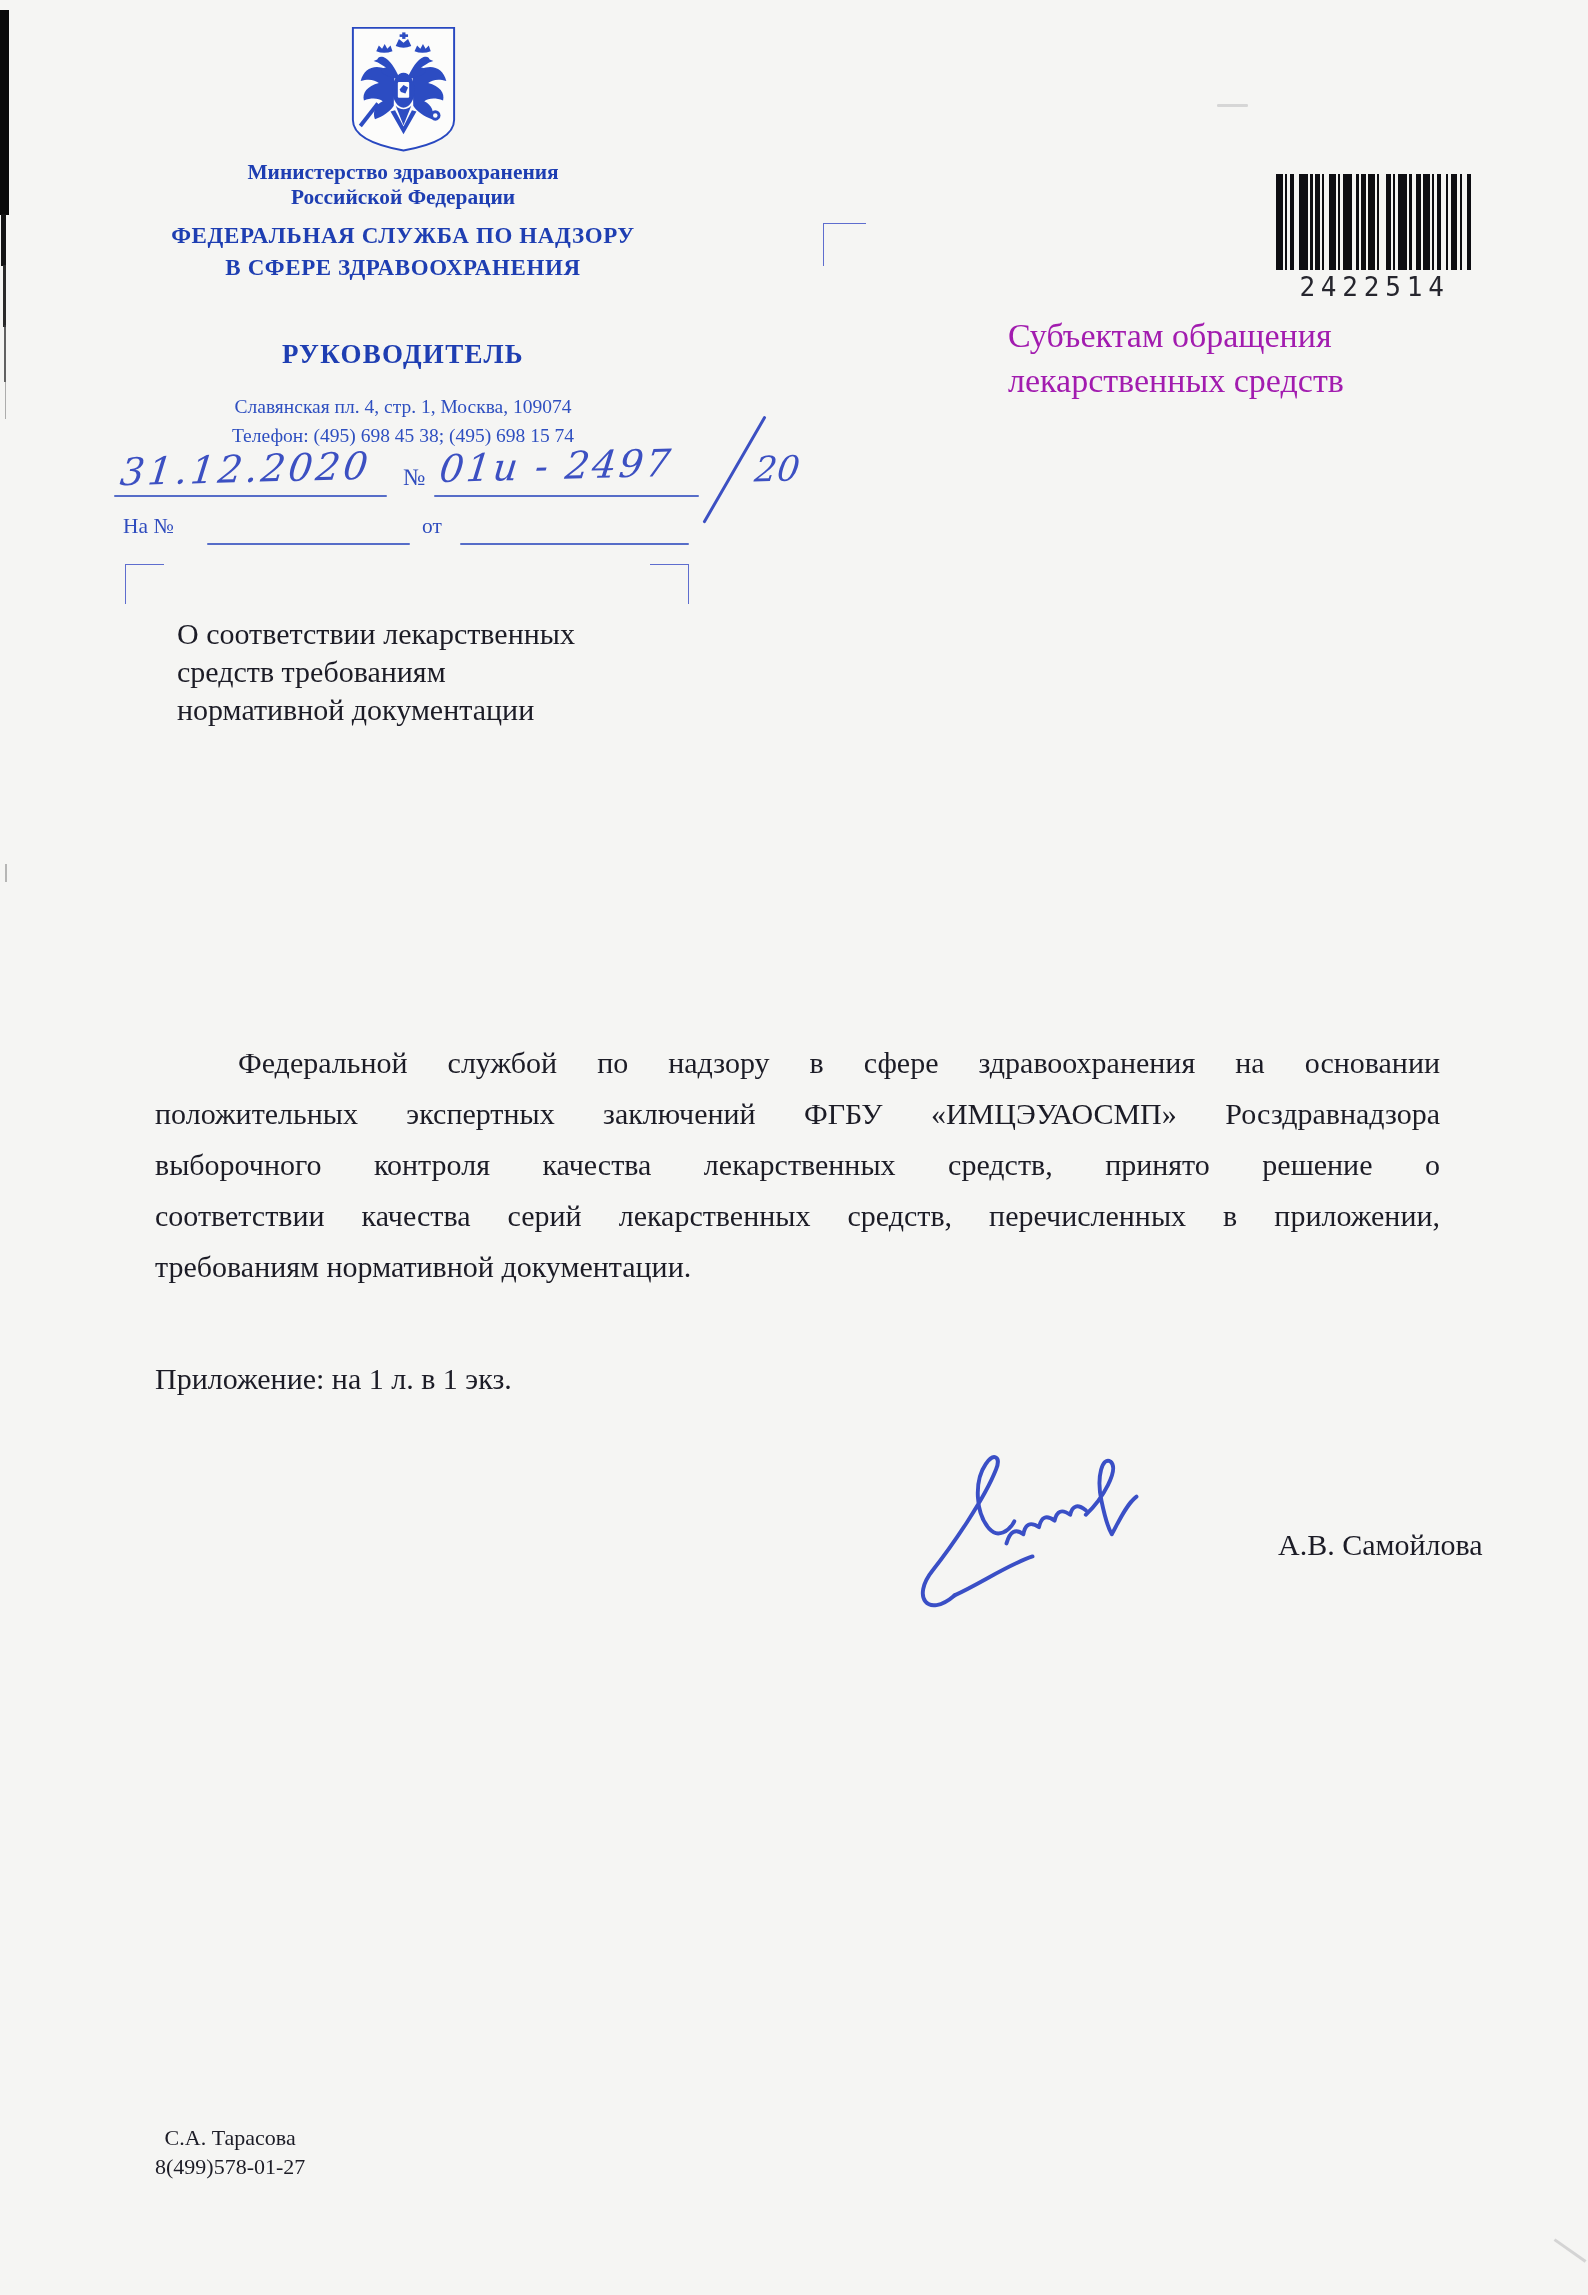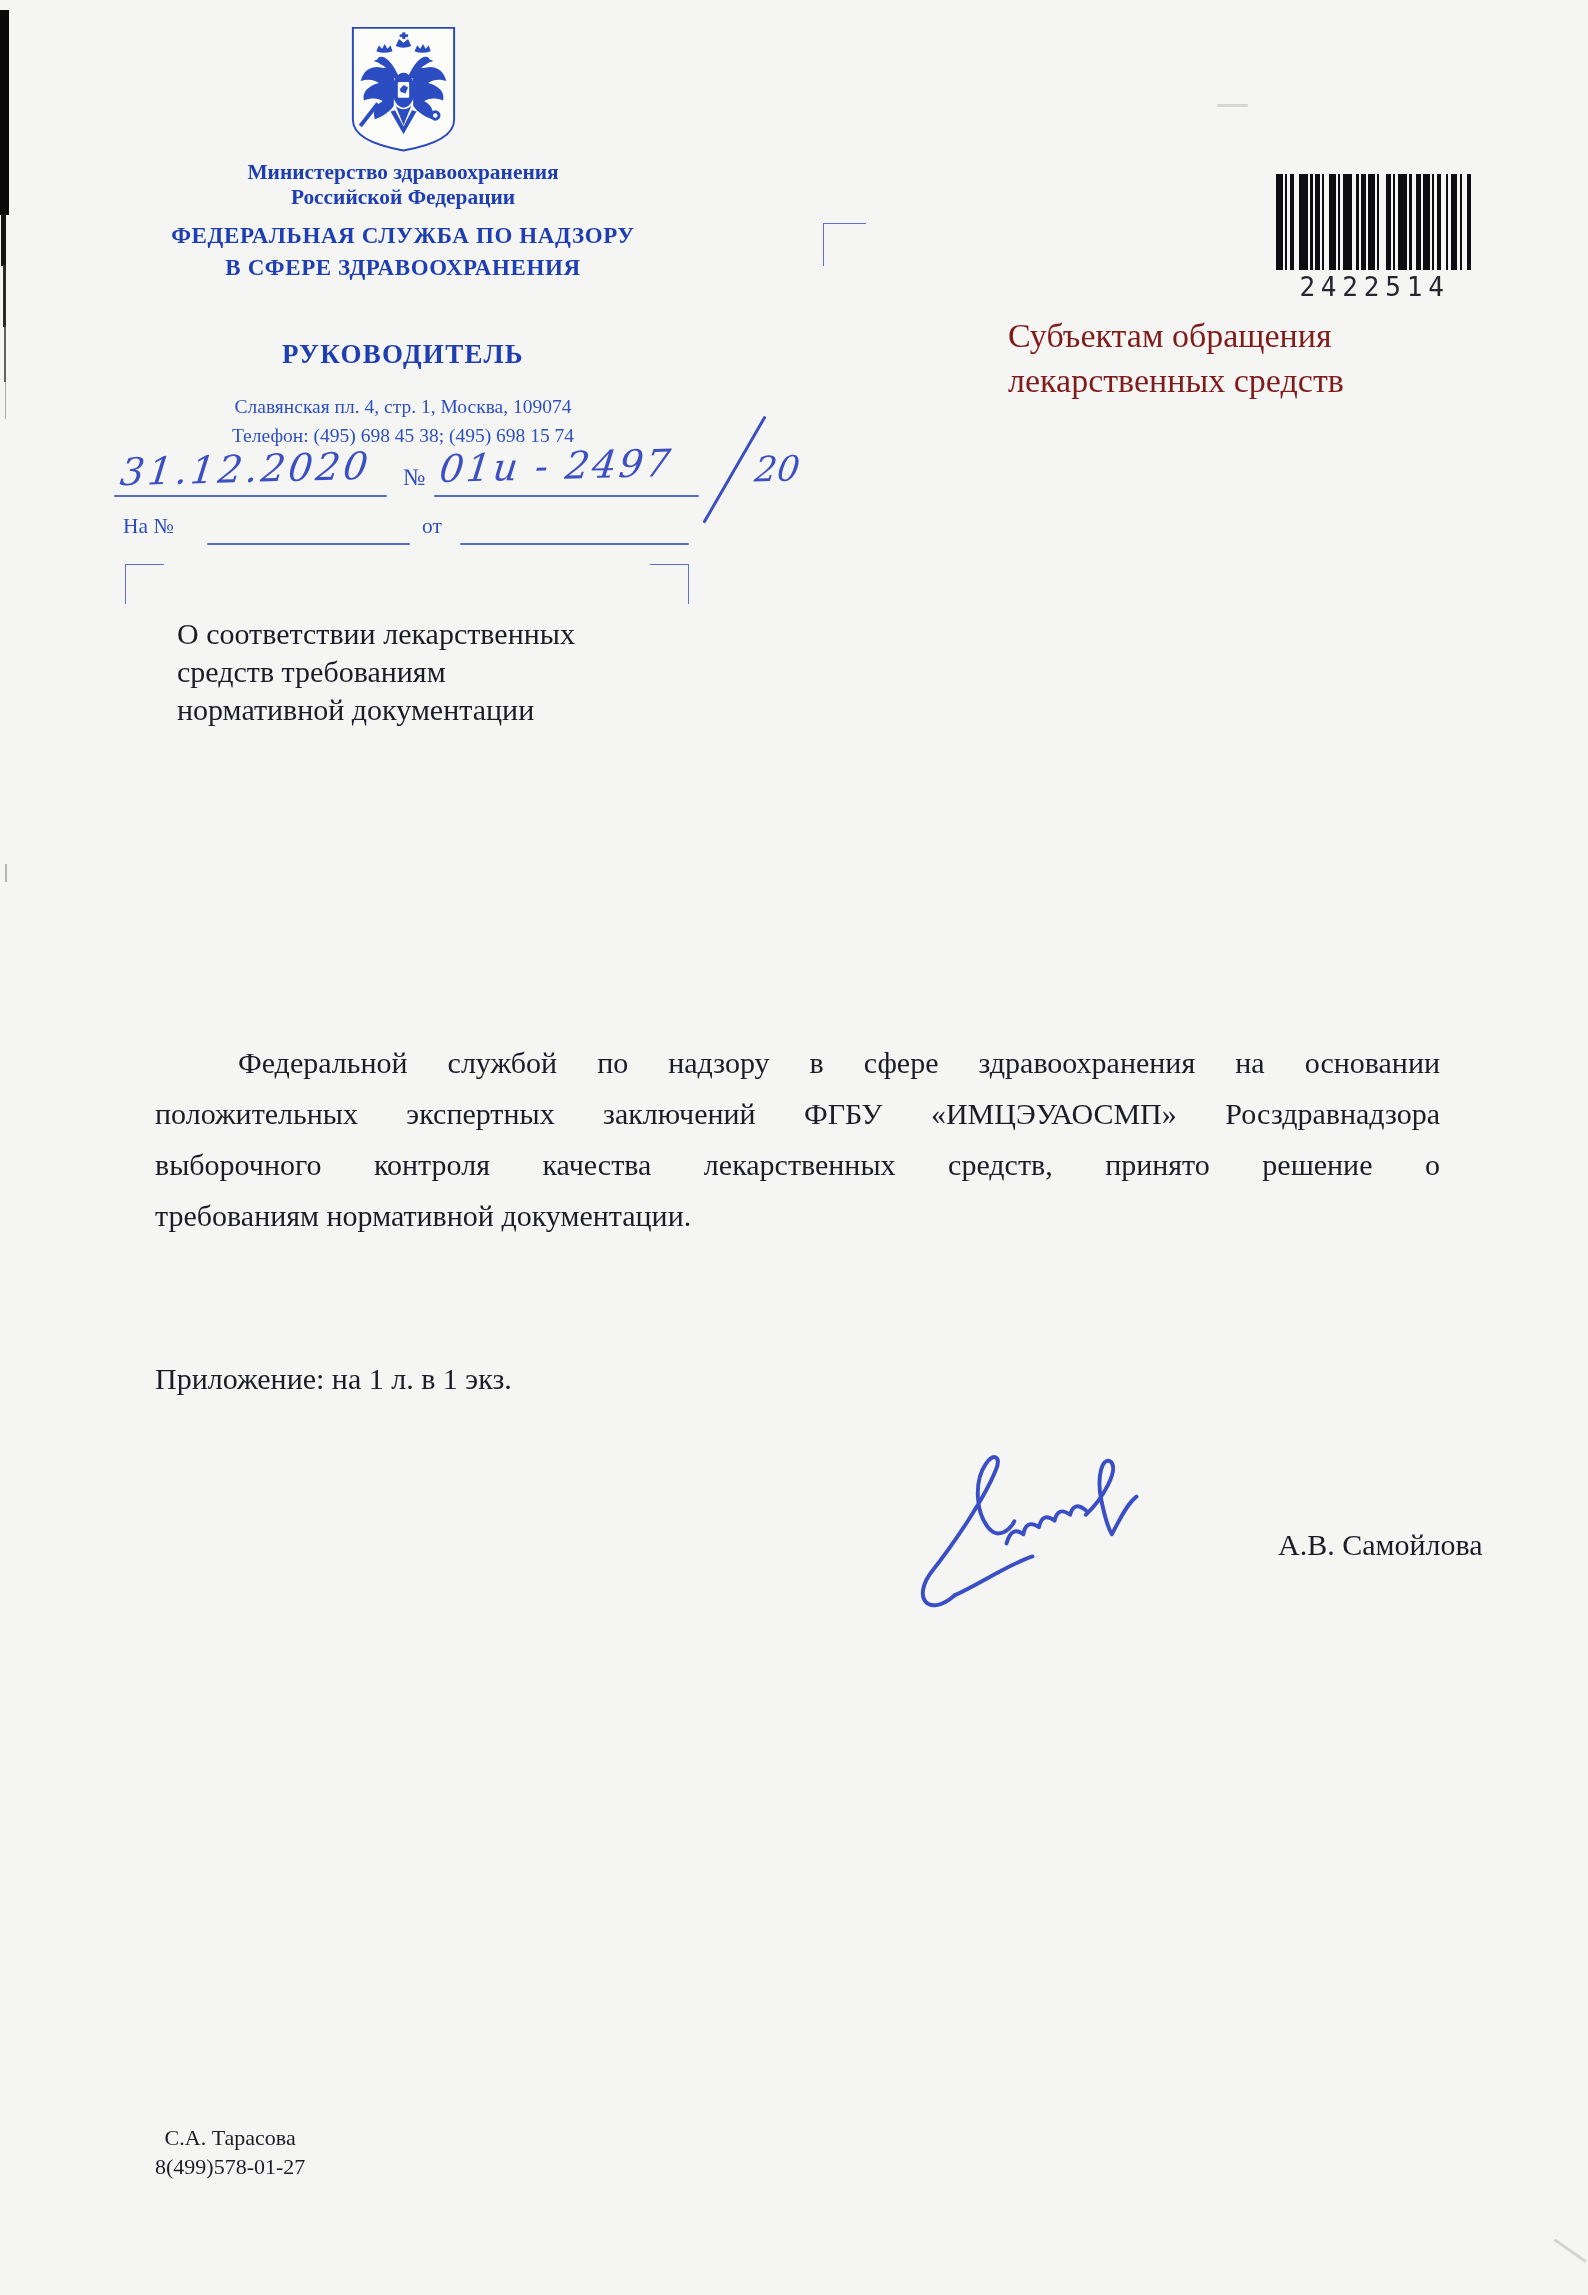--- a/index.html
+++ b/index.html
@@ -23,21 +23,21 @@
     font-family:"DejaVu Serif", serif;
     font-style:italic;
     color:#3c50c2;
     transform:skewX(-8deg) rotate(-1.5deg);
     white-space:nowrap;
   }
   .form-label{color:#2f4cbe;font-size:21.4px;}
   .rule{background:#3a55c0;height:1.9px;opacity:.85;border-radius:1.3px;}
   .corner{opacity:.85;}
   
-  .recipient{left:1008px;top:313px;font-size:34px;line-height:45px;color:#7f1d1d;}
+  .recipient{left:1008px;top:313px;font-size:34px;line-height:45px;color:#a21caf;}
   .barcode-digits{
     left:1276px;top:272px;width:197px;text-align:center;
     font-family:"DejaVu Sans Mono", monospace;
     font-size:26px;letter-spacing:5.8px;color:#26262e;
   }
   
   .subject{left:177px;top:615px;font-size:30px;line-height:38px;}
   .body-block{left:155px;top:1037px;width:1285px;font-size:30px;}
   .body-line{line-height:51px;text-align:justify;text-align-last:justify;}
   .body-line.first{padding-left:83px;}
@@ -131,20 +131,21 @@
   <div class="abs subject">
     <div>О соответствии лекарственных</div>
     <div>средств требованиям</div>
     <div>нормативной документации</div>
   </div>
 
   <div class="abs body-block">
     <div class="body-line first">Федеральной службой по надзору в сфере здравоохранения на основании</div>
     <div class="body-line">положительных экспертных заключений ФГБУ «ИМЦЭУАОСМП» Росздравнадзора</div>
     <div class="body-line">выборочного контроля качества лекарственных средств, принято решение о</div>
+    <div class="body-line">соответствии качества серий лекарственных средств, перечисленных в приложении,</div>
     <div class="body-line last">требованиям нормативной документации.</div>
   </div>
 
   <div class="abs attachment">Приложение: на 1 л. в 1 экз.</div>
 
   <div class="abs" style="left:909px;top:1429px;width:364px;height:195px;">
     <svg width="364" height="195" viewBox="0 0 560 300">
       <g fill="none" stroke="#3a4fc6" stroke-width="6" stroke-linecap="round" stroke-linejoin="round">
         <path d="M70 256 C28 292 4 258 36 218 C66 180 116 108 134 62 C142 42 130 36 118 54 C100 80 102 130 124 154 C136 168 154 158 162 142"></path>
         <path d="M150 176 q8 -28 26 -14 q4 -24 24 -11 q5 -24 24 -10 q5 -23 24 -9 q5 -22 24 -7"></path>

